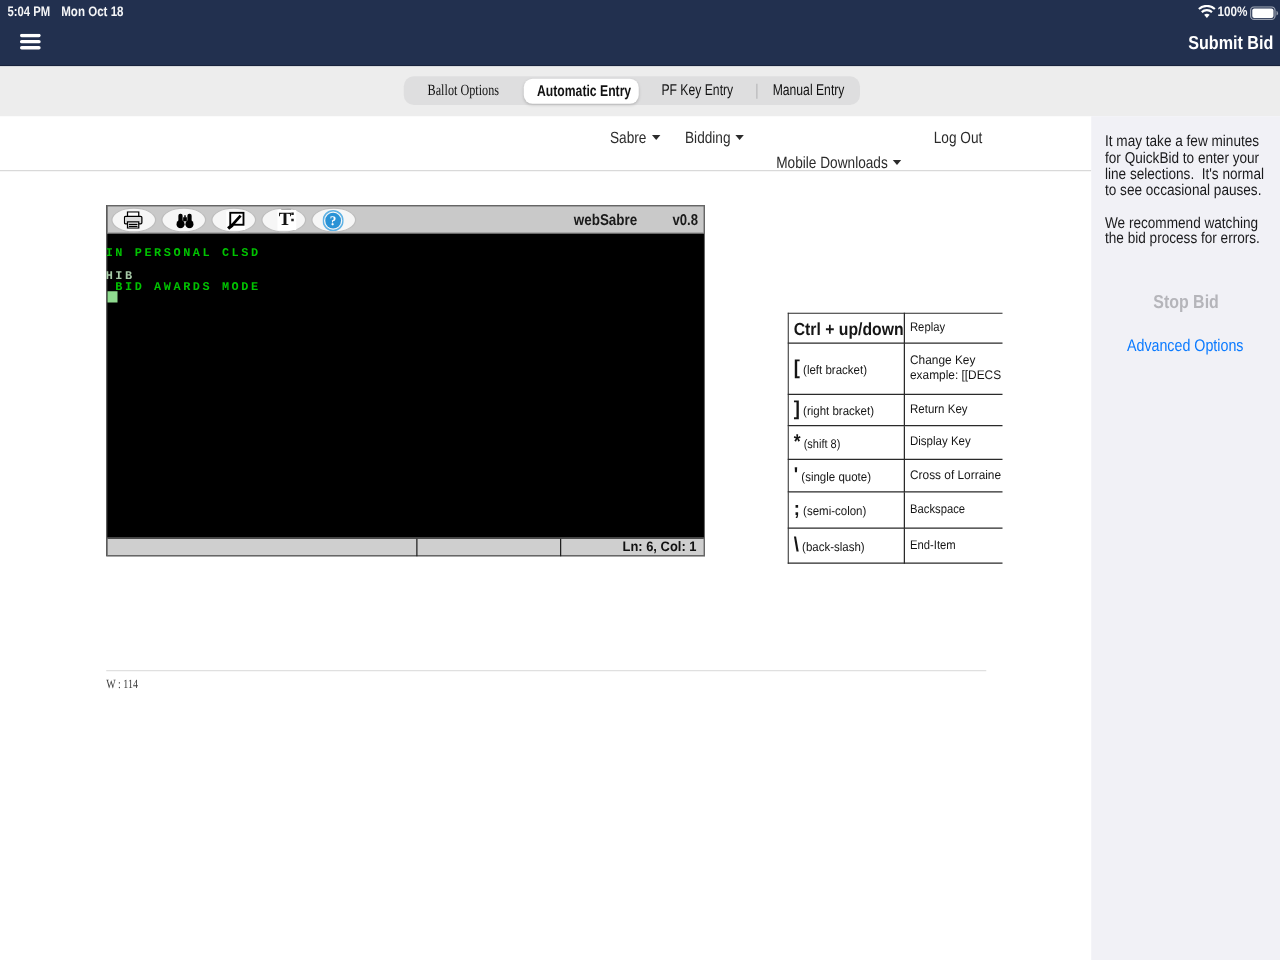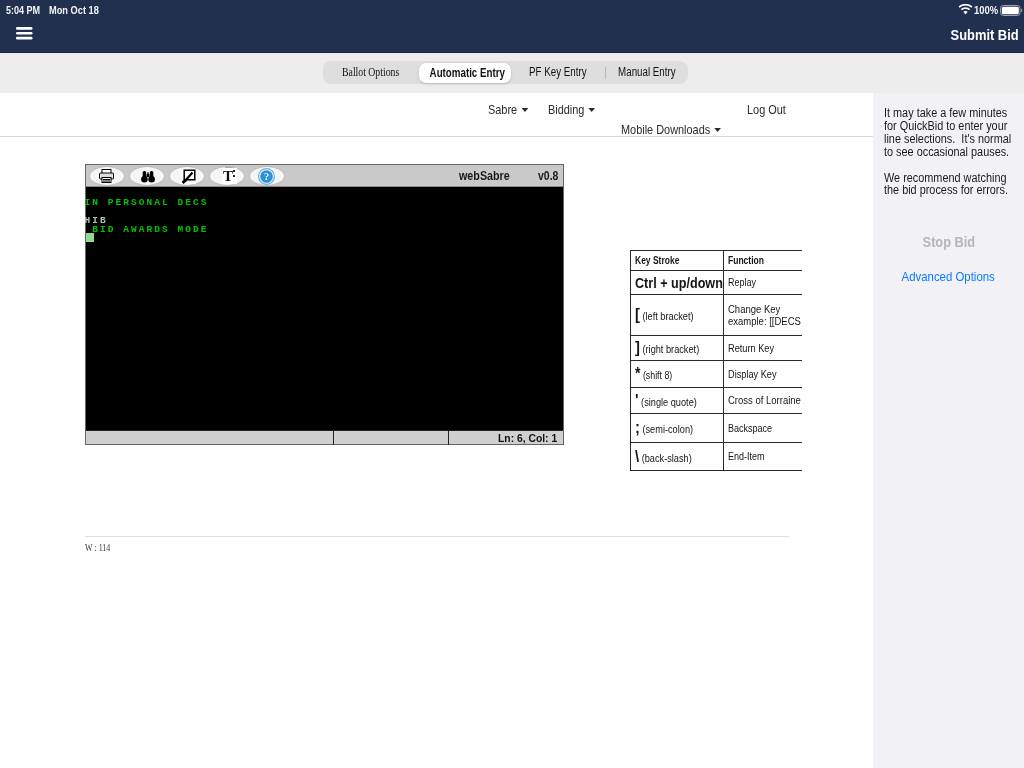--- a/index.html
+++ b/index.html
@@ -145,41 +145,37 @@
     <span class="abs" style="left:147px; top:9.5px; width:2px; height:2.5px; background:#222;"></span>
     <span class="abs" style="left:138.5px; top:1.5px; width:8px; height:1px; background:#aaa;"></span>
     <svg class="abs" style="left:172px; top:2.5px;" width="17" height="17" viewBox="0 0 17 17">
       <circle cx="8.5" cy="8.5" r="7.9" fill="none" stroke="#5fb2e5" stroke-width="1.2"></circle>
       <circle cx="8.5" cy="8.5" r="6.3" fill="#2b93d6"></circle>
       <text x="8.5" y="12.2" font-size="10.5" font-weight="bold" fill="#fff" text-anchor="middle" font-family="Liberation Serif,serif">?</text>
     </svg>
     <span class="wsname"><span class="tl" style="transform:scaleX(0.86);">webSabre</span></span>
     <span class="wsver"><span class="tl" style="transform:scaleX(0.84);">v0.8</span></span>
   </div>
-  <div class="screen"><span class="abs" style="left:-1.5px; top:10.5px;">IN PERSONAL DECS</span><span class="abs" style="left:-1.5px; top:29.1px; color:#A6C9A6;">HIB</span><span class="abs" style="left:-1.5px; top:38.4px;"> BID AWARDS MODE</span>
+  <div class="screen"><span class="abs" style="left:-1.5px; top:10.5px;">IN PERSONAL CLSD</span><span class="abs" style="left:-1.5px; top:29.1px; color:#A6C9A6;">HIB</span><span class="abs" style="left:-1.5px; top:38.4px;"> BID AWARDS MODE</span>
     <div class="cursor"></div>
   </div>
   <div class="tstatus">
     <div class="tcell" style="left:0; width:247.5px;"></div>
     <div class="tcell" style="left:247.5px; width:115px;"></div>
     <span class="lncol"><span class="tl" style="transform:scaleX(0.94);">Ln: 6, Col: 1</span></span>
   </div>
 </div>
 
 <div class="abs tablewrap">
   <table class="keys">
     <colgroup>
         <col style="width:93px">
         <col style="width:147px">
       </colgroup>
     <tbody>
-    <tr style="height:20px;">
-          <td style="font-weight:700; font-size:10px;"><span class="tl" style="transform:scaleX(0.85);">Key Stroke</span></td>
-          <td style="font-weight:700; font-size:10px;"><span class="tl" style="transform:scaleX(0.85);">Function</span></td>
-        </tr>
     <tr style="height:24px;">
           <td style="font-weight:700; font-size:14px; padding-left:4px;"><span class="tl" style="transform:scaleX(0.90);">Ctrl + up/down</span></td>
           <td><span class="tl" style="transform:scaleX(0.9);">Replay</span></td>
         </tr>
     <tr style="height:41px;">
           <td><span class="tl" style="transform:scaleX(0.92);"><span class="sym">[</span> (left bracket)</span></td>
           <td style="line-height:11.5px;"><span class="tl" style="transform:scaleX(0.95);">Change Key</span><br><span class="tl" style="transform:scaleX(0.95);">example: [[DECS&nbsp;c</span></td>
         </tr>
     <tr style="height:25px;">
           <td><span class="tl" style="transform:scaleX(0.92);"><span class="sym">]</span> (right bracket)</span></td>

